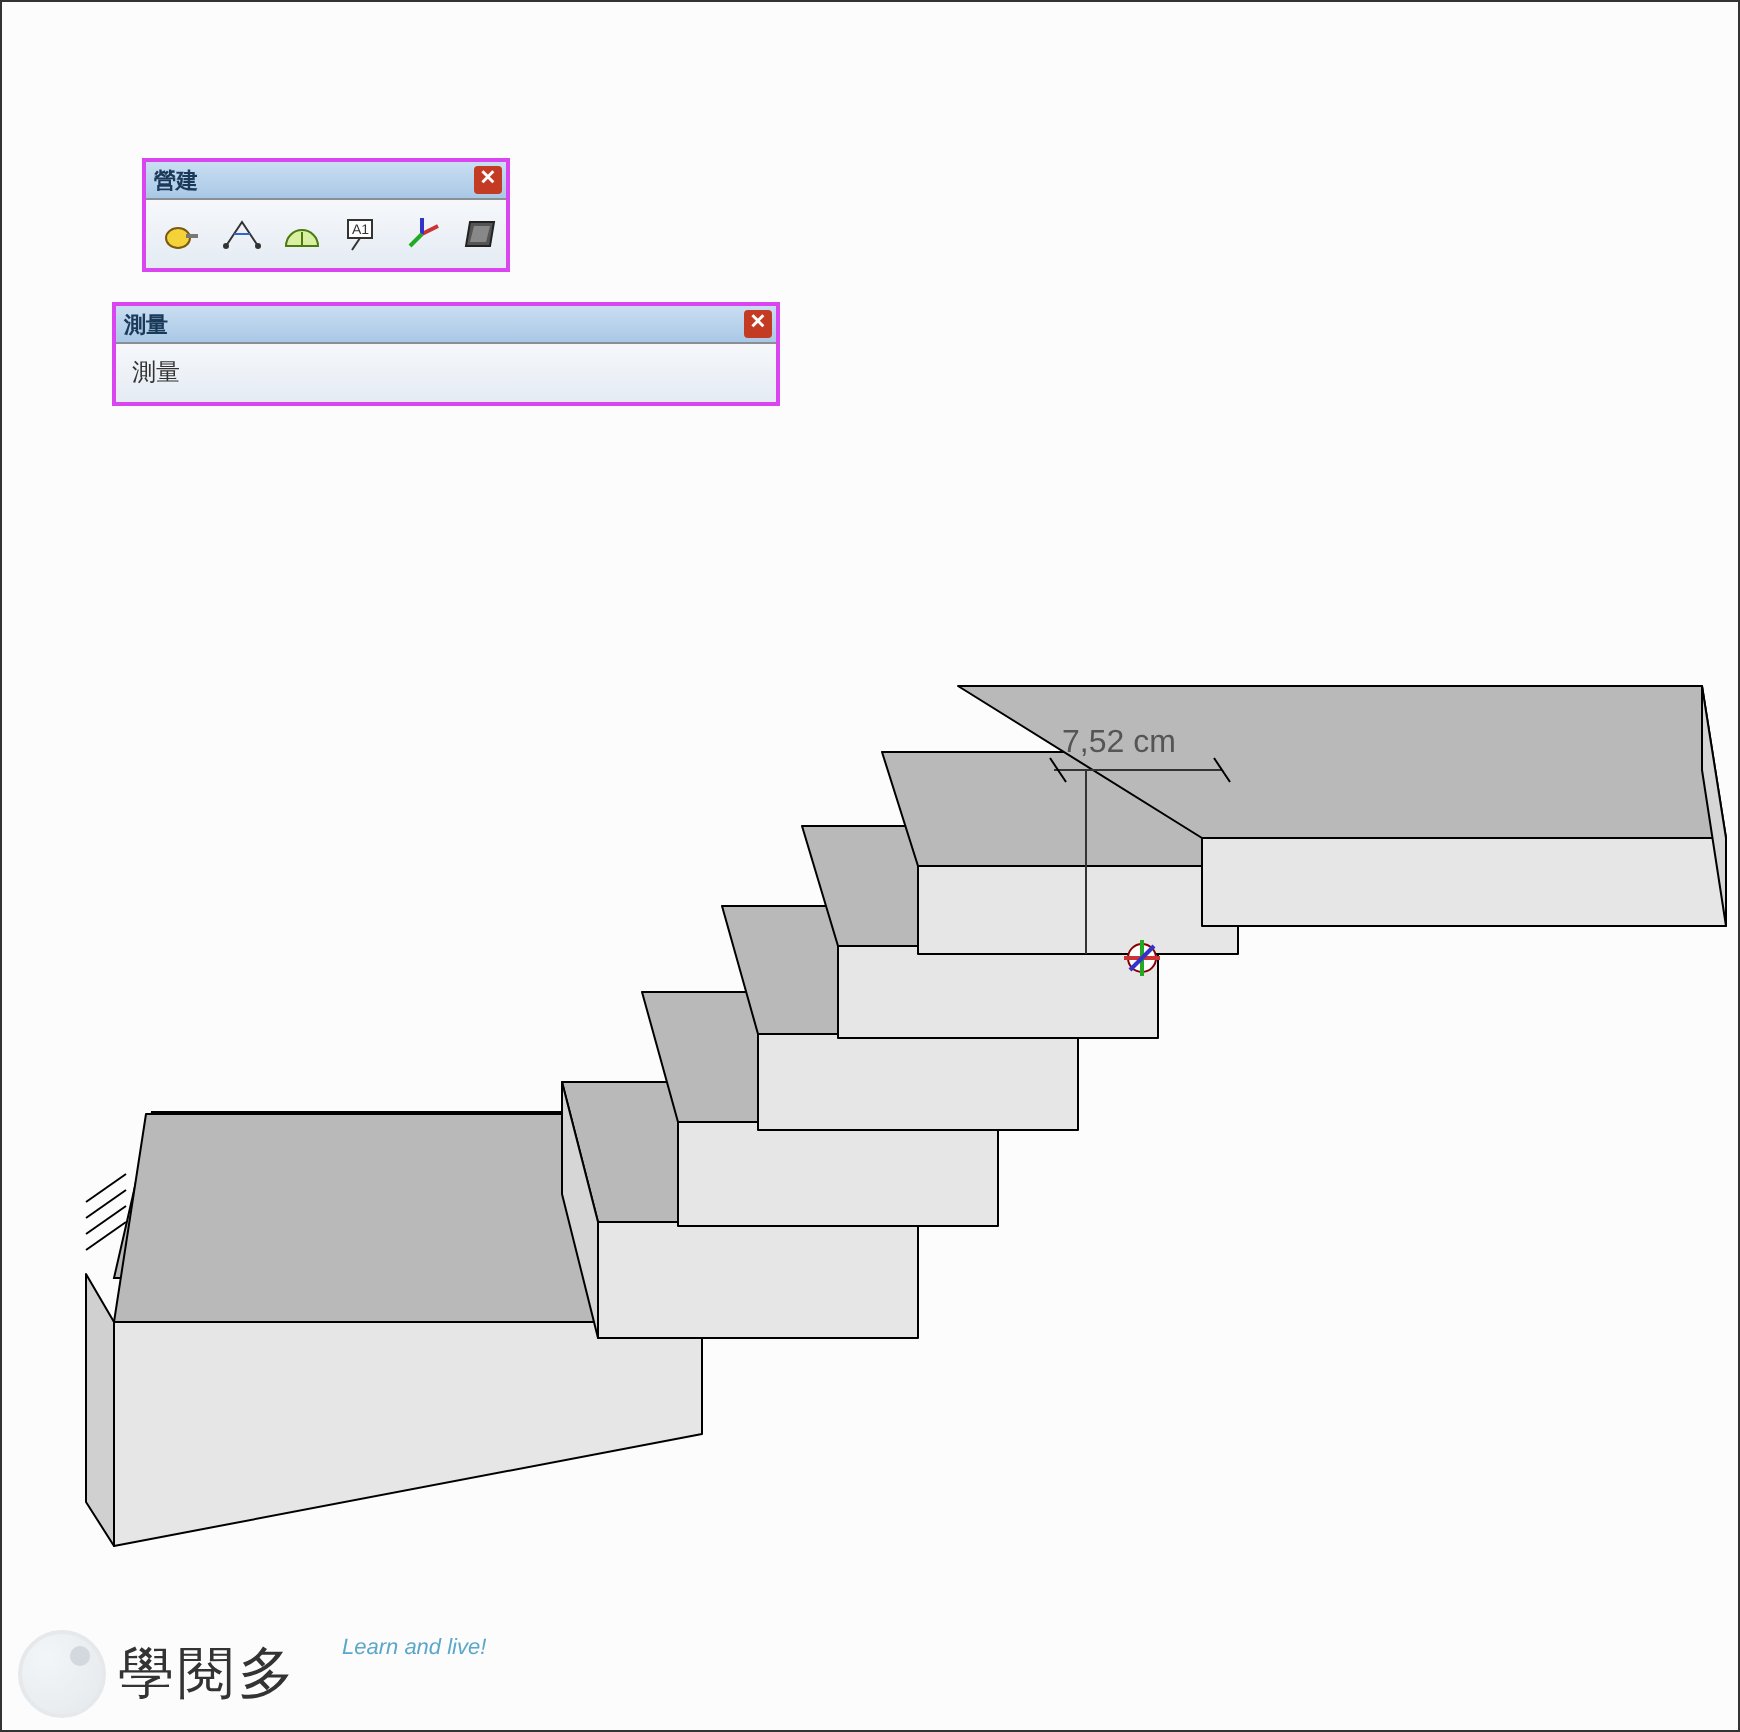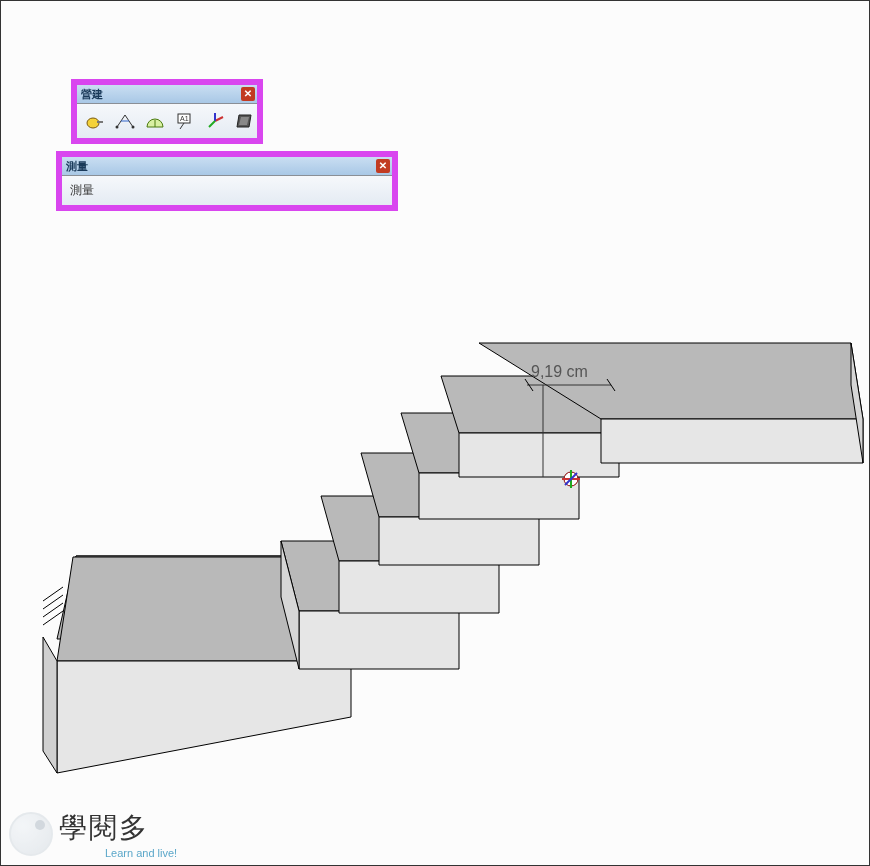--- a/index.html
+++ b/index.html
@@ -1,30 +1,30 @@
 <!DOCTYPE html>
 <html><head>
 <meta charset="utf-8">
 <style>
   html,body{margin:0;padding:0;width:870px;height:866px;font-family:"Microsoft YaHei","PingFang TC",Arial,sans-serif;background:#fcfcfc;overflow:hidden}
   .canvas{position:absolute;inset:0;border:1px solid #333}
   
-  .panel{position:absolute;background:#a3a3a3;border:6px solid #d946ef;box-shadow:0 0 0 1px #fff inset}
+  .panel{position:absolute;background:#a3a3a3;border:2px solid #d946ef;box-shadow:0 0 0 1px #fff inset}
   .panel .titlebar{height:18px;background:linear-gradient(#c9def2,#a9c8e6);border-bottom:1px solid #8a8f96;display:flex;align-items:center;padding:0 4px;font-size:11px;color:#1a3a5a;font-weight:bold;position:relative}
   .panel .titlebar .close{position:absolute;right:2px;top:2px;width:14px;height:14px;background:#c23b22;color:#fff;font-size:10px;line-height:14px;text-align:center;border-radius:2px;cursor:pointer}
   .panel .body{background:linear-gradient(#f6f8fb,#e4ebf3);padding:6px 8px;display:flex;gap:10px;align-items:center}
   .tool-icon{width:22px;height:22px;display:flex;align-items:center;justify-content:center;cursor:pointer}
   .panel.measure .body{font-size:12px;color:#333;background:linear-gradient(#f6f8fb,#e4ebf3)}
   
   .watermark{position:absolute;left:8px;bottom:6px;display:flex;align-items:center;gap:6px}
   .watermark .glyph{width:40px;height:40px;border-radius:50%;border:2px solid #d6dde3;background:radial-gradient(circle at 30% 30%,#eef2f6,#d6dde3);opacity:.6;position:relative}
   .watermark .glyph::after{content:"";position:absolute;right:6px;top:6px;width:10px;height:10px;border-radius:50%;background:#b7c1cb}
-  .watermark .text{display:flex;flex-direction:column}
+  .watermark .text{display:flex;flex-direction:row}
   .watermark .big{font-size:28px;color:#333;font-weight:500;letter-spacing:2px}
-  .watermark .small{font-size:11px;color:#5ba7c9;margin-left:46px}
+  .watermark .small{font-size:11px;color:#5ba7c9;font-style:italic;margin-left:22px}
   
   .viewport{position:absolute;inset:0}
   .dim-label{position:absolute;font-size:16px;color:#555}
 </style>
 </head>
 <body>
 
 <div class="canvas">
 
   <div class="viewport">
@@ -82,21 +82,21 @@
       </g>
 
       <g transform="translate(570,478)">
         <circle r="7" fill="#fff" stroke="#800" stroke-width="1"></circle>
         <path d="M-9 0 L9 0" stroke="#c33" stroke-width="2"></path>
         <path d="M0 -9 L0 9" stroke="#2a2" stroke-width="2"></path>
         <path d="M-6 6 L6 -6" stroke="#33c" stroke-width="2"></path>
       </g>
     </svg>
 
-    <div class="dim-label" style="left:530px;top:362px">9,19 cm</div>
+    <div class="dim-label" style="left:530px;top:362px">7,52 cm</div>
   </div>
 
   <div class="panel" style="left:70px;top:78px;width:180px">
     <div class="titlebar">
       <span>營建</span>
       <span class="close">✕</span>
     </div>
     <div class="body">
       <span class="tool-icon">
         <svg width="20" height="20" viewBox="0 0 20 20">

